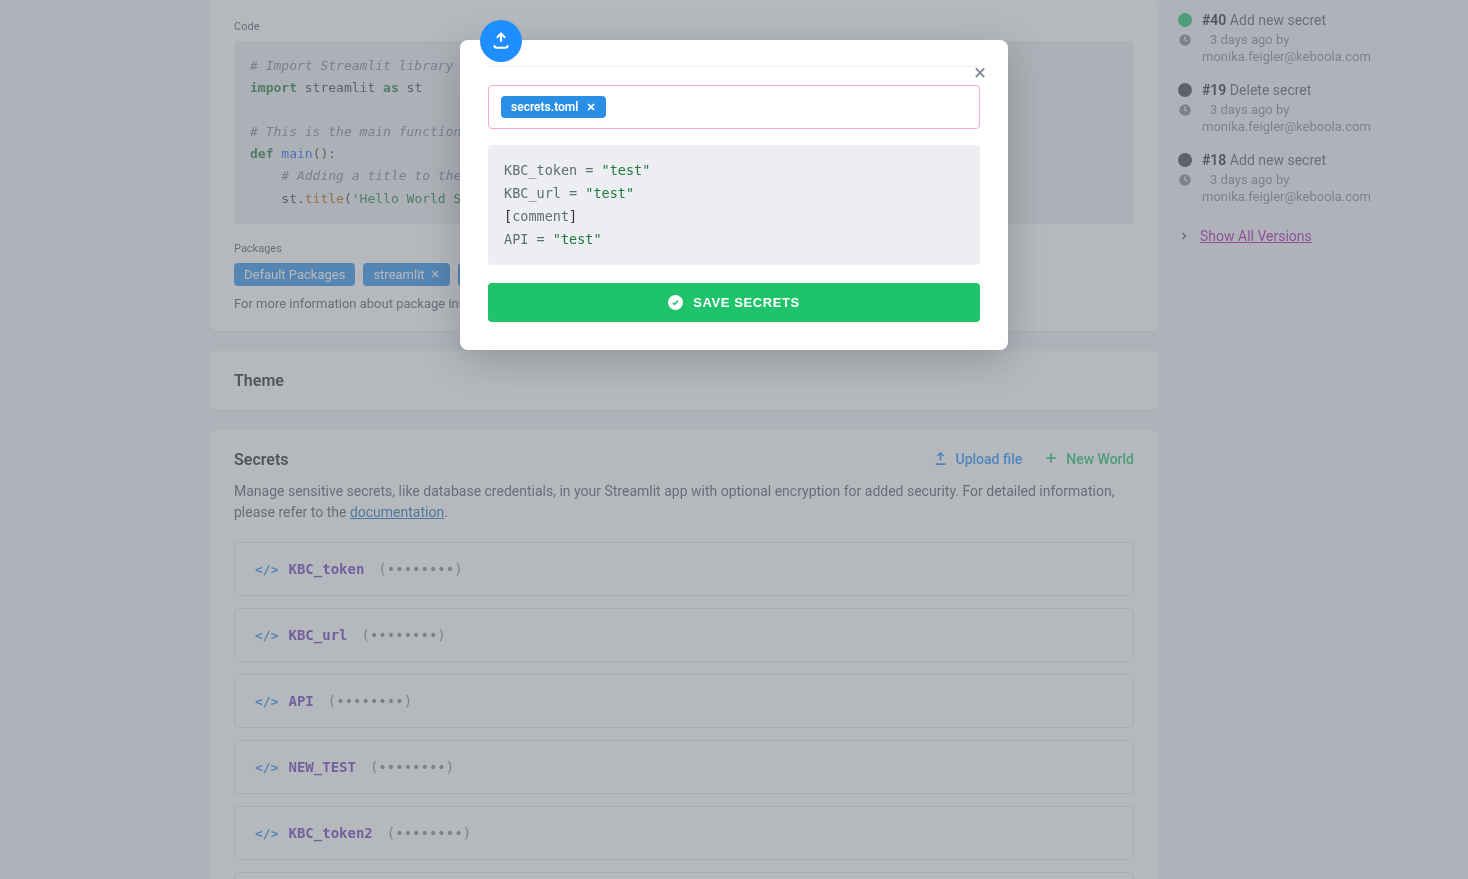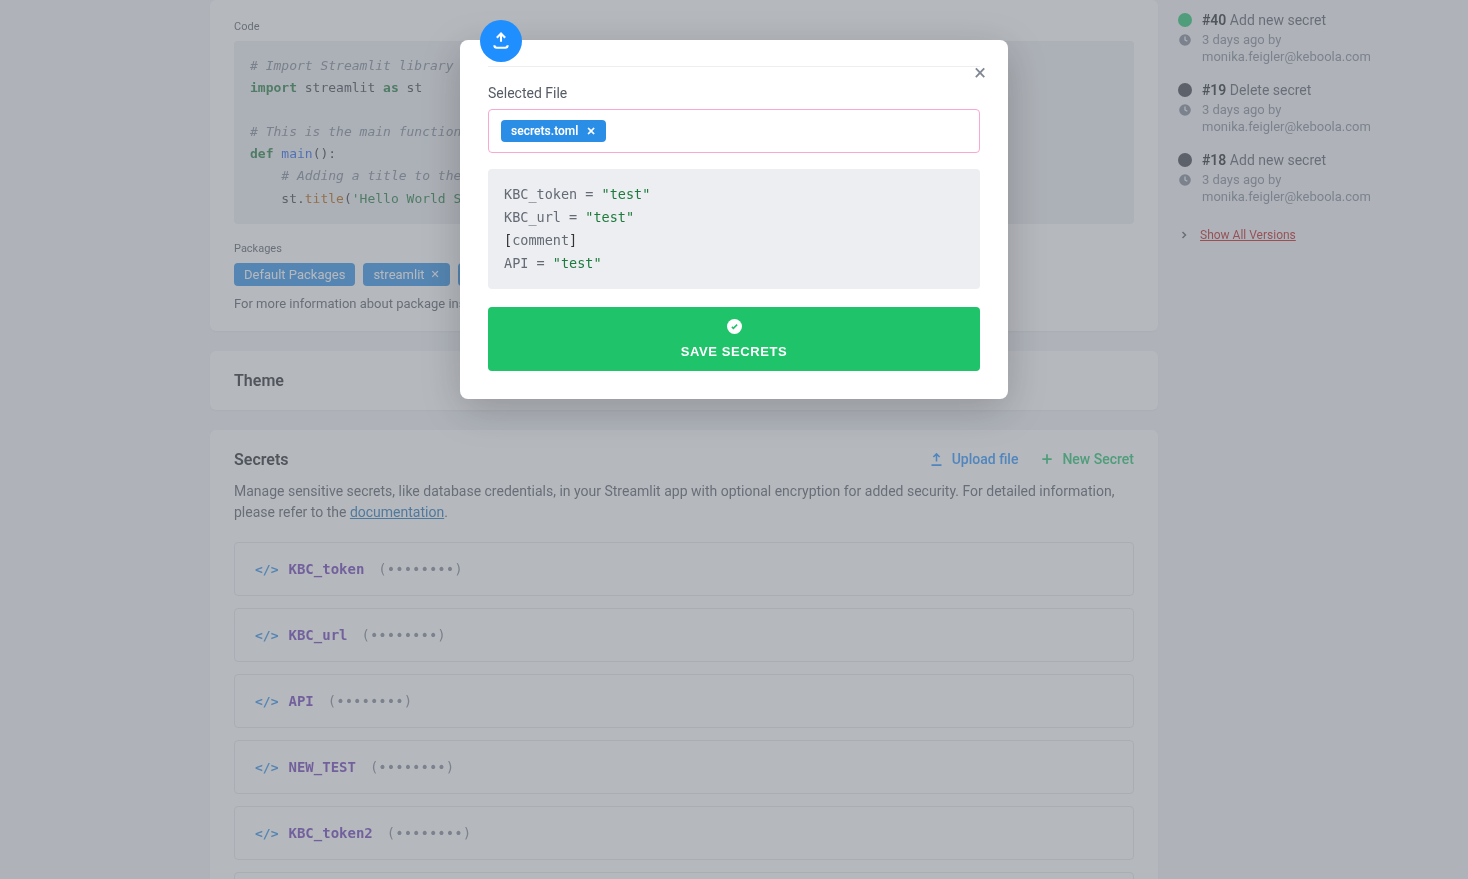--- a/index.html
+++ b/index.html
@@ -24,62 +24,62 @@
 .packages-label { margin-top: 18px; }
 .pill-row { display: flex; gap: 8px; margin: 8px 0 10px 0; }
 .pill { background: #2b8ee6; color: #fff; border-radius: 4px; padding: 4px 10px; font-size: 13px; display: inline-flex; align-items: center; gap: 6px; }
 .pill .x { font-size: 11px; cursor: pointer; }
 .pill.default { background: #2b8ee6; }
 .pkg-note { color: #565c66; font-size: 13px; }
 
 .theme-title, .secrets-title { font-size: 16px; font-weight: 600; color: #222529; }
 .secrets-head { display: flex; justify-content: space-between; align-items: center; margin-bottom: 12px; }
 .secrets-actions { display: flex; gap: 22px; }
-.action-link { display: inline-flex; align-items: center; gap: 8px; font-weight: 500; font-size: 14px; cursor: pointer; }
+.action-link { display: inline-flex; align-items: flex-start; gap: 8px; font-weight: 500; font-size: 14px; cursor: pointer; }
 .action-upload { color: #1f8fff; }
 .action-new { color: #1ec36a; }
 .secrets-desc { color: #565c66; font-size: 14px; line-height: 1.55; margin-bottom: 18px; }
 .secrets-desc a { color: #1f73b7; text-decoration: underline; }
 
 .secret-row { border: 1px solid #e5e8ec; border-radius: 4px; padding: 18px 20px; margin-bottom: 12px; display: flex; align-items: center; font-family: 'SFMono-Regular', Consolas, monospace; font-size: 14px; }
 .secret-icon { color: #2b8ee6; margin-right: 10px; font-weight: bold; font-size: 13px; }
 .secret-name { color: #6c3db8; font-weight: 600; }
 .secret-mask { color: #808894; margin-left: 14px; }
 
 
 .version-item { margin-bottom: 18px; }
 .v-line1 { display: flex; align-items: center; gap: 10px; }
 .v-dot { width: 14px; height: 14px; border-radius: 50%; flex-shrink: 0; }
 .v-dot.green { background: #1ec36a; }
 .v-dot.dark { background: #3a3f47; }
 .v-num { font-weight: 600; color: #222529; }
 .v-title { color: #565c66; }
-.v-line2 { display: flex; align-items: center; gap: 10px; font-size: 13px; color: #808894; margin-top: 4px; }
+.v-line2 { display: flex; align-items: center; gap: 18px; font-size: 13px; color: #808894; margin-top: 4px; }
 .v-clock { width: 14px; height: 14px; flex-shrink: 0; }
 .v-author { color: #808894; font-size: 13px; margin-left: 24px; margin-top: 2px; }
 .show-all { display: inline-flex; align-items: center; gap: 10px; margin-top: 6px; cursor: pointer; }
-.show-all span { text-decoration: underline; color: #b91c1c; font-size: 12px; }
+.show-all span { text-decoration: underline; color: #a21caf; font-size: 14px; }
 
 
 .overlay { position: fixed; inset: 0; background: rgba(120,126,135,0.55); display: flex; align-items: flex-start; justify-content: center; padding-top: 40px; }
 .modal { background: #fff; border-radius: 8px; width: 548px; padding: 26px 28px 28px 28px; position: relative; box-shadow: 0 10px 40px rgba(0,0,0,0.2); }
 .modal-icon-wrap { position: absolute; top: -20px; left: 20px; width: 42px; height: 42px; border-radius: 50%; background: #1f8fff; display: flex; align-items: center; justify-content: center; }
 .modal-title { font-size: 17px; font-weight: 600; color: #222529; margin-bottom: 16px; }
 .modal-close { position: absolute; top: 22px; right: 22px; font-size: 22px; color: #808894; cursor: pointer; line-height: 1; }
 .modal-hr { border: none; border-top: 1px solid #eceef1; margin-bottom: 18px; }
 .field-label { font-size: 14px; color: #565c66; margin-bottom: 8px; }
 .file-box { border: 1px solid #f9a8d4; border-radius: 4px; padding: 10px 12px; display: flex; align-items: center; margin-bottom: 16px; }
 .file-chip { background: #2b8ee6; color: #fff; border-radius: 4px; padding: 4px 10px; font-size: 12px; font-weight: 600; display: inline-flex; align-items: center; gap: 8px; }
 .file-chip .x { cursor: pointer; font-size: 11px; }
 .preview { background: #eceef1; border-radius: 4px; padding: 14px 16px; font-family: 'SFMono-Regular', Consolas, monospace; font-size: 13.5px; line-height: 1.7; margin-bottom: 18px; white-space: pre; }
 .pv-key { color: #656b75; }
 .pv-eq { color: #656b75; }
 .pv-str { color: #1f7a3e; }
 .pv-br { color: #333; }
-.save-btn { width: 100%; background: #1ec36a; color: #fff; border: none; border-radius: 4px; padding: 12px; font-size: 13px; font-weight: 700; letter-spacing: 0.6px; display: flex; align-items: center; justify-content: center; gap: 10px; cursor: pointer; flex-direction: column; }
+.save-btn { width: 100%; background: #1ec36a; color: #fff; border: none; border-radius: 4px; padding: 12px; font-size: 13px; font-weight: 700; letter-spacing: 0.6px; display: flex; align-items: center; justify-content: center; gap: 10px; cursor: pointer; }
 .save-check { width: 15px; height: 15px; border-radius: 50%; background: #fff; display: inline-flex; align-items: center; justify-content: center; }
 .save-check svg { width: 9px; height: 9px; }
 </style>
 </head>
 <body>
 
 <div class="page">
   <div class="main-col">
 
     <div class="card">
@@ -120,21 +120,21 @@
           <span class="action-link action-upload">
             <svg width="15" height="15" viewBox="0 0 24 24" fill="none" stroke="#1f8fff" stroke-width="2.5">
                 <path d="M12 3v12M7 8l5-5 5 5M4 21h16"></path>
               </svg>
             <span>Upload file</span>
           </span>
           <span class="action-link action-new">
             <svg width="14" height="14" viewBox="0 0 24 24" fill="none" stroke="#1ec36a" stroke-width="3">
                 <path d="M12 4v16M4 12h16"></path>
               </svg>
-            <span>New Secret</span>
+            <span>New World</span>
           </span>
         </div>
       </div>
       <div class="secrets-desc">
         <span>Manage sensitive secrets, like database credentials, in your Streamlit app with optional encryption for added security. For detailed information, please refer to the </span><a href="#">documentation</a><span>.</span>
       </div>
 
       <div class="secret-row">
         <span class="secret-icon">&lt;/&gt;</span>
         <span class="secret-name">KBC_token</span>
@@ -227,21 +227,20 @@
 <div class="overlay">
   <div class="modal">
     <div class="modal-icon-wrap">
       <svg width="20" height="20" viewBox="0 0 24 24" fill="none" stroke="#fff" stroke-width="2.5">
           <path d="M12 3v10M7 8l5-5 5 5"></path>
           <path d="M4 17c0 2 1 3 3 3h10c2 0 3-1 3-3"></path>
         </svg>
     </div>
     <span class="modal-close">×</span>
     <hr class="modal-hr">
-    <div class="field-label">Selected File</div>
     <div class="file-box">
       <span class="file-chip">
         <span>secrets.toml</span>
         <span class="x">✕</span>
       </span>
     </div>
     <div class="preview"><span class="pv-key">KBC_token</span> <span class="pv-eq">=</span> <span class="pv-str">"test"</span>
 <span class="pv-key">KBC_url</span> <span class="pv-eq">=</span> <span class="pv-str">"test"</span>
 <span class="pv-br">[</span><span class="pv-key">comment</span><span class="pv-br">]</span>
 <span class="pv-key">API</span> <span class="pv-eq">=</span> <span class="pv-str">"test"</span></div>

